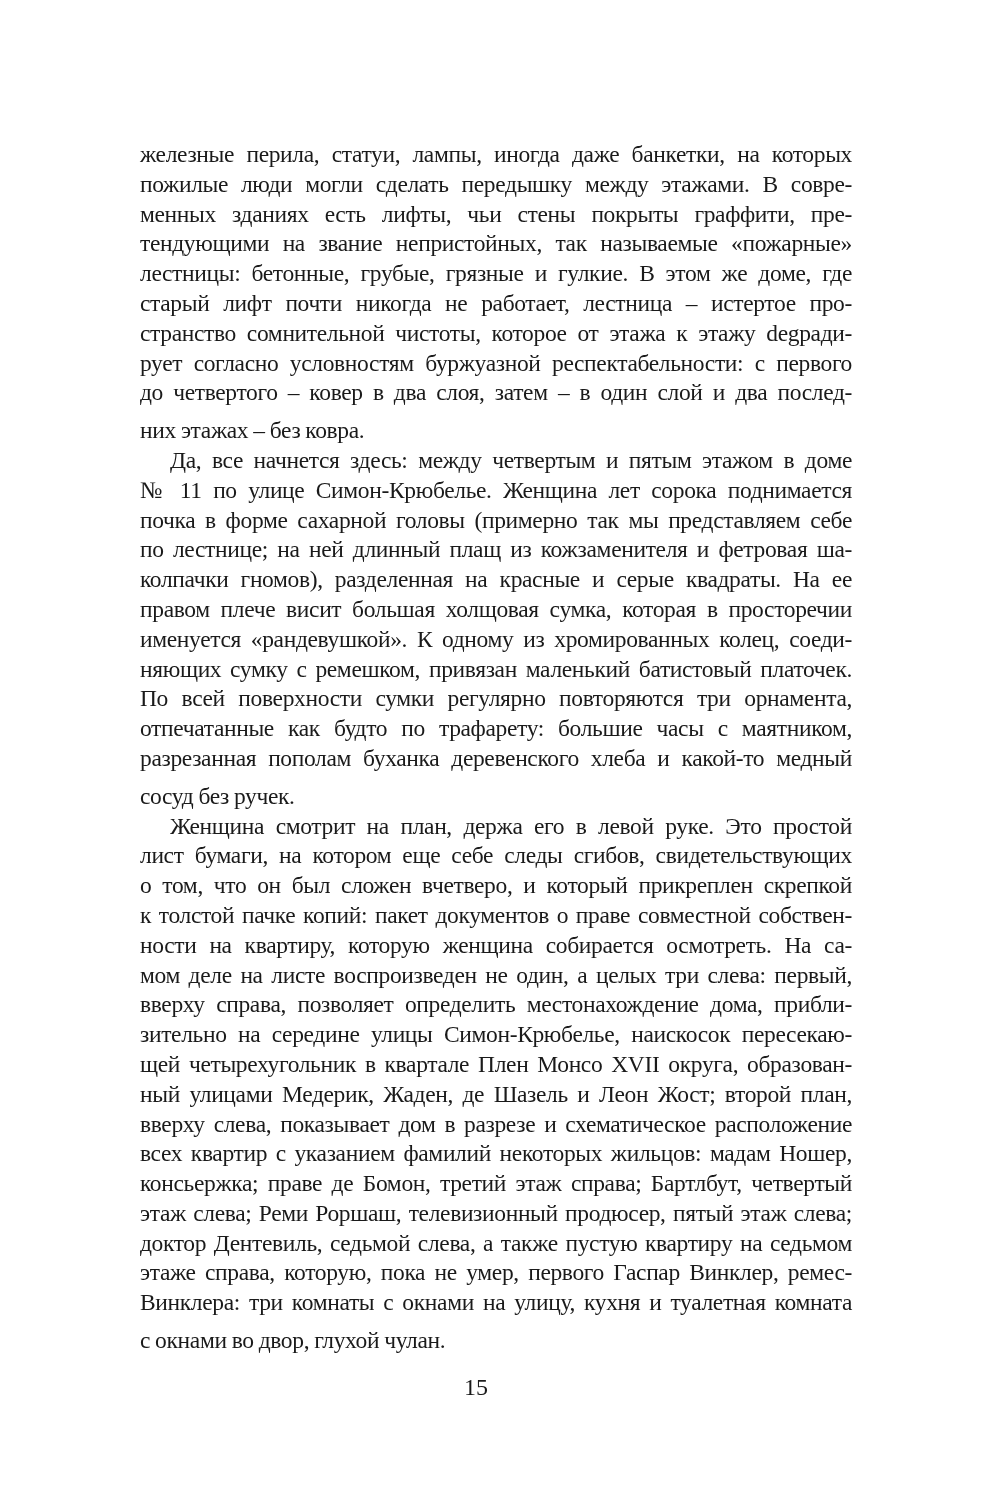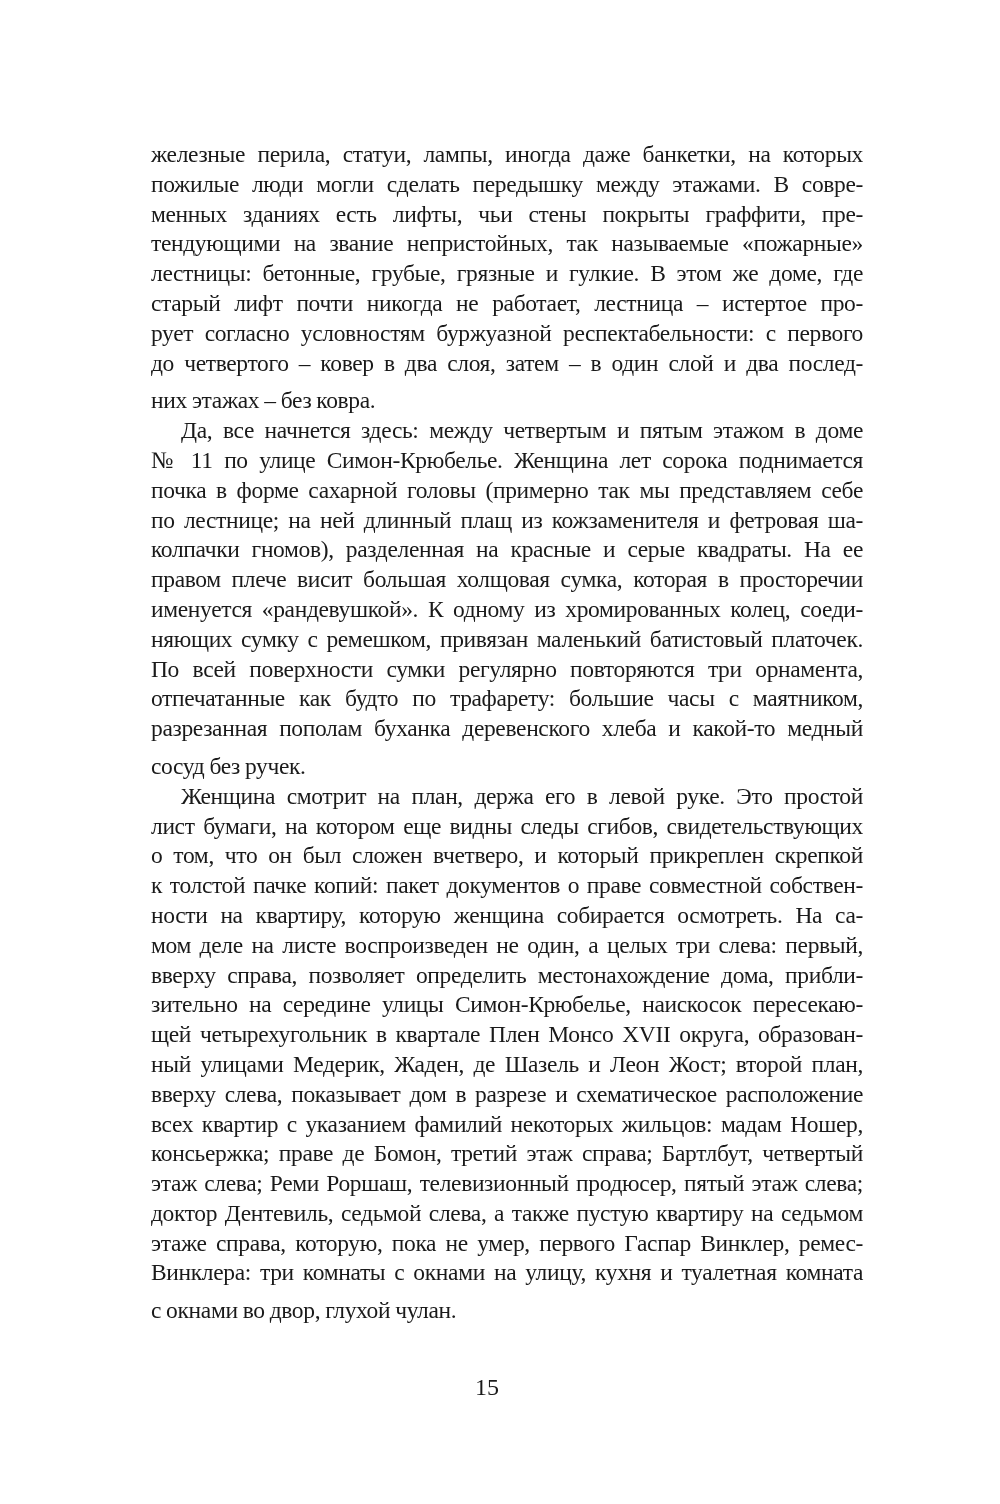--- a/index.html
+++ b/index.html
@@ -8,21 +8,21 @@
       background: #ffffff;
     }
     body {
       width: 1000px;
       height: 1504px;
       position: relative;
       overflow: hidden;
     }
     .page {
       position: absolute;
-      left: 11px; top: 0;
+      left: 0; top: 0;
       width: 864px;
       height: 1504px;
       background: #ffffff;
       padding-left: 13px;
     }
     .text-block {
       position: absolute;
       left: 140px;
       top: 140px;
       width: 712px;
@@ -65,41 +65,42 @@
 
 <div class="page">
   <div class="text-block" id="text-block">
       <div>
         <span class="line">железные перила, статуи, лампы, иногда даже банкетки, на которых</span>
         <span class="line">пожилые люди могли сделать передышку между этажами. В совре-</span>
         <span class="line">менных зданиях есть лифты, чьи стены покрыты граффити, пре-</span>
         <span class="line">тендующими на звание непристойных, так называемые «пожарные»</span>
         <span class="line">лестницы: бетонные, грубые, грязные и гулкие. В этом же доме, где</span>
         <span class="line">старый лифт почти никогда не работает, лестница – истертое про-</span>
+        <span class="line">странство сомнительной чистоты, которое от этажа к этажу degради-</span>
         <span class="line">рует согласно условностям буржуазной респектабельности: с первого</span>
         <span class="line">до четвертого – ковер в два слоя, затем – в один слой и два послед-</span>
         <span class="line last">них этажах – без ковра.</span>
       </div>
       <div>
         <span class="line indent">Да, все начнется здесь: между четвертым и пятым этажом в доме</span>
         <span class="line">№ 11 по улице Симон-Крюбелье. Женщина лет сорока поднимается</span>
         <span class="line">почка в форме сахарной головы (примерно так мы представляем себе</span>
         <span class="line">по лестнице; на ней длинный плащ из кожзаменителя и фетровая ша-</span>
         <span class="line">колпачки гномов), разделенная на красные и серые квадраты. На ее</span>
         <span class="line">правом плече висит большая холщовая сумка, которая в просторечии</span>
         <span class="line">именуется «рандевушкой». К одному из хромированных колец, соеди-</span>
         <span class="line">няющих сумку с ремешком, привязан маленький батистовый платочек.</span>
         <span class="line">По всей поверхности сумки регулярно повторяются три орнамента,</span>
         <span class="line">отпечатанные как будто по трафарету: большие часы с маятником,</span>
         <span class="line">разрезанная пополам буханка деревенского хлеба и какой-то медный</span>
         <span class="line last">сосуд без ручек.</span>
       </div>
       <div>
         <span class="line indent">Женщина смотрит на план, держа его в левой руке. Это простой</span>
-        <span class="line">лист бумаги, на котором еще видны следы сгибов, свидетельствующих</span>
+        <span class="line">лист бумаги, на котором еще себе следы сгибов, свидетельствующих</span>
         <span class="line">о том, что он был сложен вчетверо, и который прикреплен скрепкой</span>
         <span class="line">к толстой пачке копий: пакет документов о праве совместной собствен-</span>
         <span class="line">ности на квартиру, которую женщина собирается осмотреть. На са-</span>
         <span class="line">мом деле на листе воспроизведен не один, а целых три слева: первый,</span>
         <span class="line">вверху справа, позволяет определить местонахождение дома, прибли-</span>
         <span class="line">зительно на середине улицы Симон-Крюбелье, наискосок пересекаю-</span>
         <span class="line">щей четырехугольник в квартале Плен Монсо XVII округа, образован-</span>
         <span class="line">ный улицами Медерик, Жаден, де Шазель и Леон Жост; второй план,</span>
         <span class="line">вверху слева, показывает дом в разрезе и схематическое расположение</span>
         <span class="line">всех квартир с указанием фамилий некоторых жильцов: мадам Ношер,</span>

